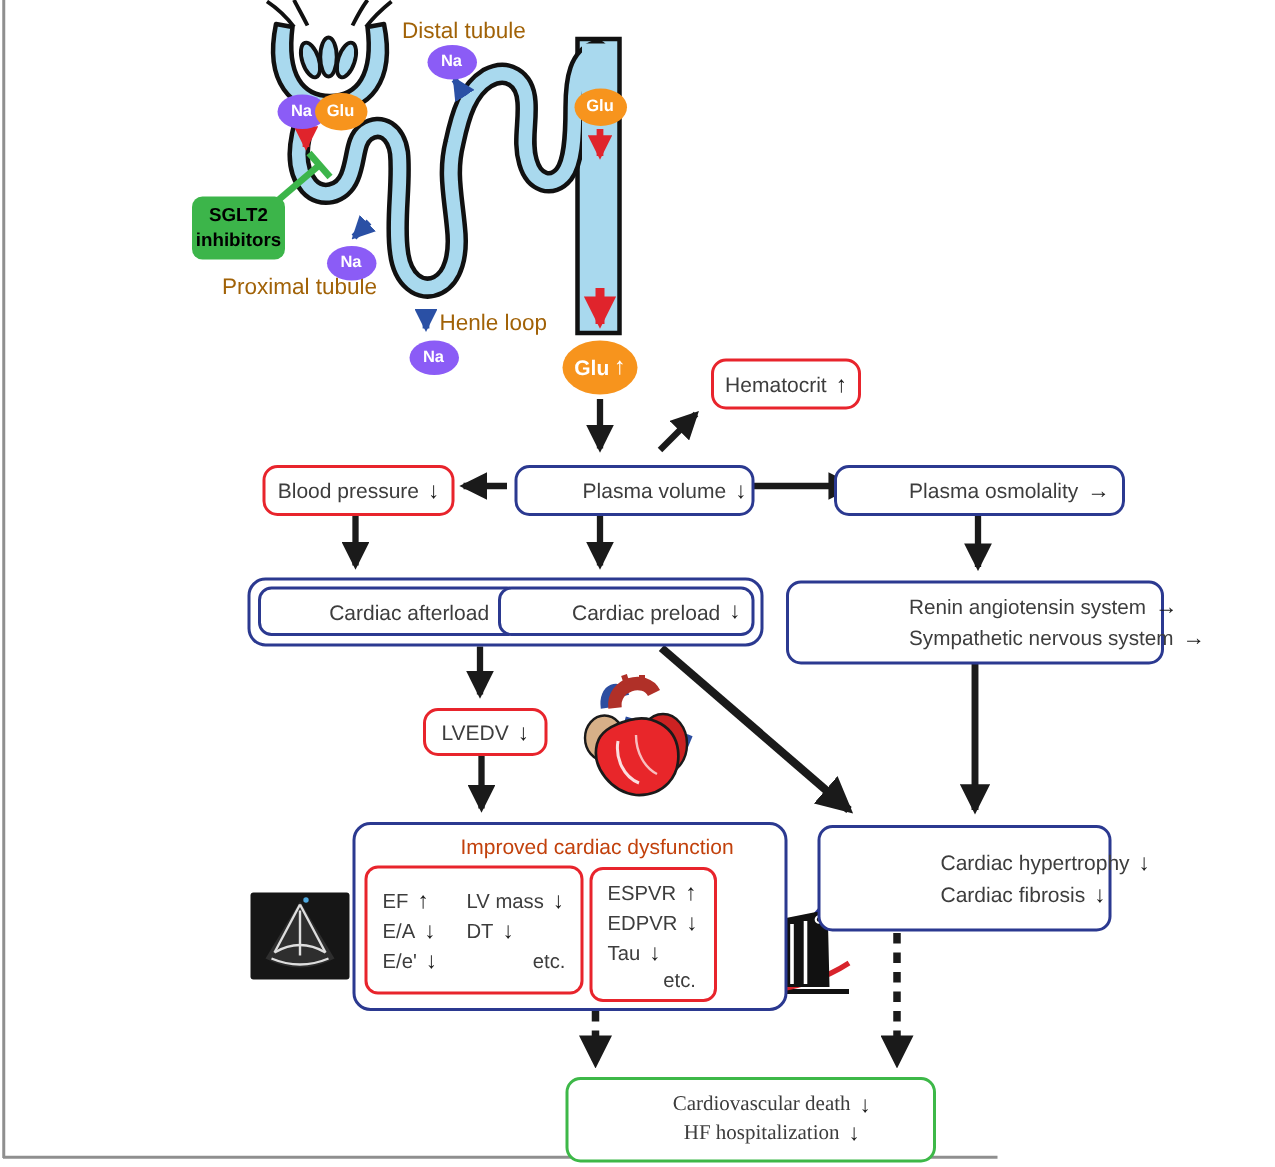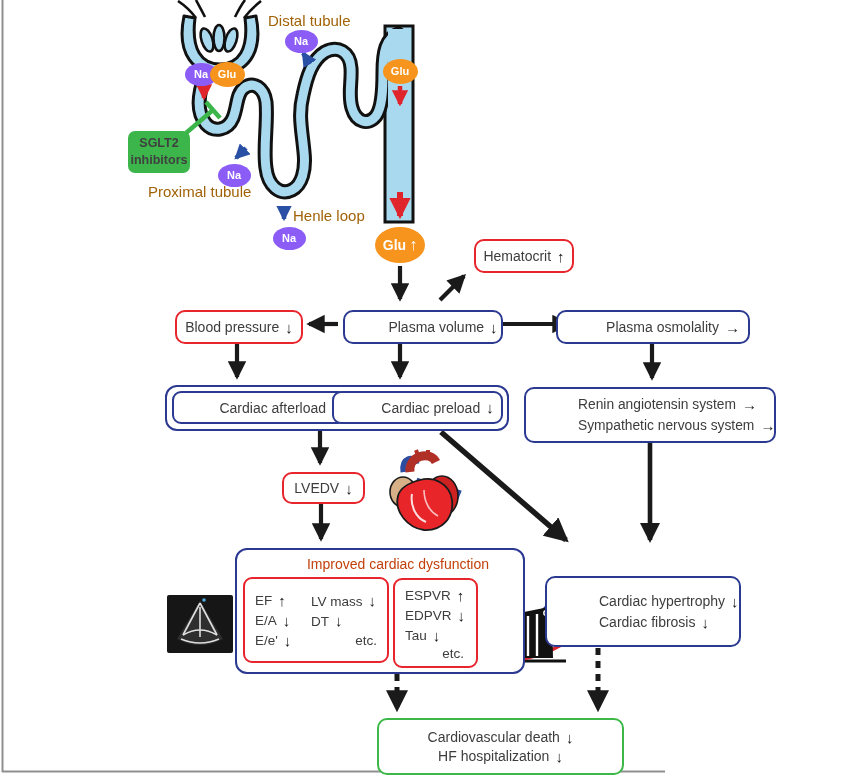--- a/index.html
+++ b/index.html
@@ -3,35 +3,35 @@
 <meta charset="utf-8">
 <style>
   html,body{margin:0;padding:0;background:#ffffff;}
   #page{position:relative;width:850px;height:778px;background:#fff;overflow:hidden;
         font-family:"Liberation Sans","DejaVu Sans",sans-serif;color:#3d3d3d;}
   svg{position:absolute;left:0;top:0;}
   .node{position:absolute;display:flex;align-items:center;justify-content:center;
         background:#fff;border-radius:10px;font-size:14px;color:#3d3d3d;white-space:nowrap;}
   .b-red{border:2.6px solid #e8242c;}
   .b-blue{border:2.6px solid #2b3990;padding-left:40px;}
-  .b-green{border:2.6px solid #3db848;}
+  .b-green{border:2.6px solid #3db848;font-family:Liberation Serif, serif;}
   .ar{font-weight:700;color:#1a1a1a;margin-left:6px;font-size:15px;}
   .pill{position:absolute;display:flex;align-items:center;justify-content:center;
         border-radius:50%;color:#fff;font-weight:700;font-size:11px;}
   .pill.na{background:#8b5cf6;width:33px;height:23px;}
   .pill.glu{background:#f7941d;width:35px;height:25px;}
   .pill.glu-big{background:#f7941d;width:50px;height:36px;font-size:14px;}
   .pill.glu-big .ar{font-size:16px;color:#fff;margin-left:3px;}
   .redlabel{position:absolute;color:#a16207;font-size:15px;font-weight:500;white-space:nowrap;}
   .sglt2{position:absolute;left:128px;top:131px;width:62px;height:42px;background:#3cb54a;
-         border-radius:7px;color:#404040;font-weight:600;font-size:12.5px;line-height:1.35;
+         border-radius:7px;color:#000000;font-weight:600;font-size:12.5px;line-height:1.35;
          display:flex;flex-direction:column;align-items:center;justify-content:center;}
   .multirow{position:absolute;background:#fff;border-radius:10px;display:flex;
             flex-direction:column;justify-content:center;font-size:13.8px;}
-  .multirow .row{display:flex;align-items:center;padding:2px 12px;white-space:nowrap;}
+  .multirow .row{display:flex;align-items:center;padding:2px 12px;white-space:nowrap;margin-left:28px;}
   .panel{position:absolute;background:#fff;border-radius:9px;font-size:13.5px;
          display:flex;flex-direction:column;justify-content:center;padding:1px 0;}
   .panel .prow{display:flex;align-items:center;padding:1.5px 10px;white-space:nowrap;}
   .panel .cell1{width:56px;display:flex;align-items:center;}
   .panel .etc{margin-left:auto;}
   .panel .etc-line{text-align:right;padding:0 12px;}
   .imp-title{position:absolute;left:235px;top:556px;width:246px;text-align:center;
              font-size:14px;color:#c2410c;margin-left:40px;}
   .center-col{flex-direction:column;}
   .center-col .row{padding:1px 0;justify-content:center;}
@@ -260,21 +260,21 @@
       <span>EDPVR</span>
       <span class="ar">↓</span>
     </div>
     <div class="prow">
       <span>Tau</span>
       <span class="ar">↓</span>
     </div>
     <div class="etc-line">etc.</div>
   </div>
 
-  <div class="multirow b-blue" style="left:545px;top:576px;width:152px;height:67px;font-size:14px;">
+  <div class="multirow b-blue" style="left:545px;top:550px;width:152px;height:67px;font-size:14px;">
     <div class="row">
       <span>Cardiac hypertrophy</span>
       <span class="ar">↓</span>
     </div>
     <div class="row">
       <span>Cardiac fibrosis</span>
       <span class="ar">↓</span>
     </div>
   </div>
 

